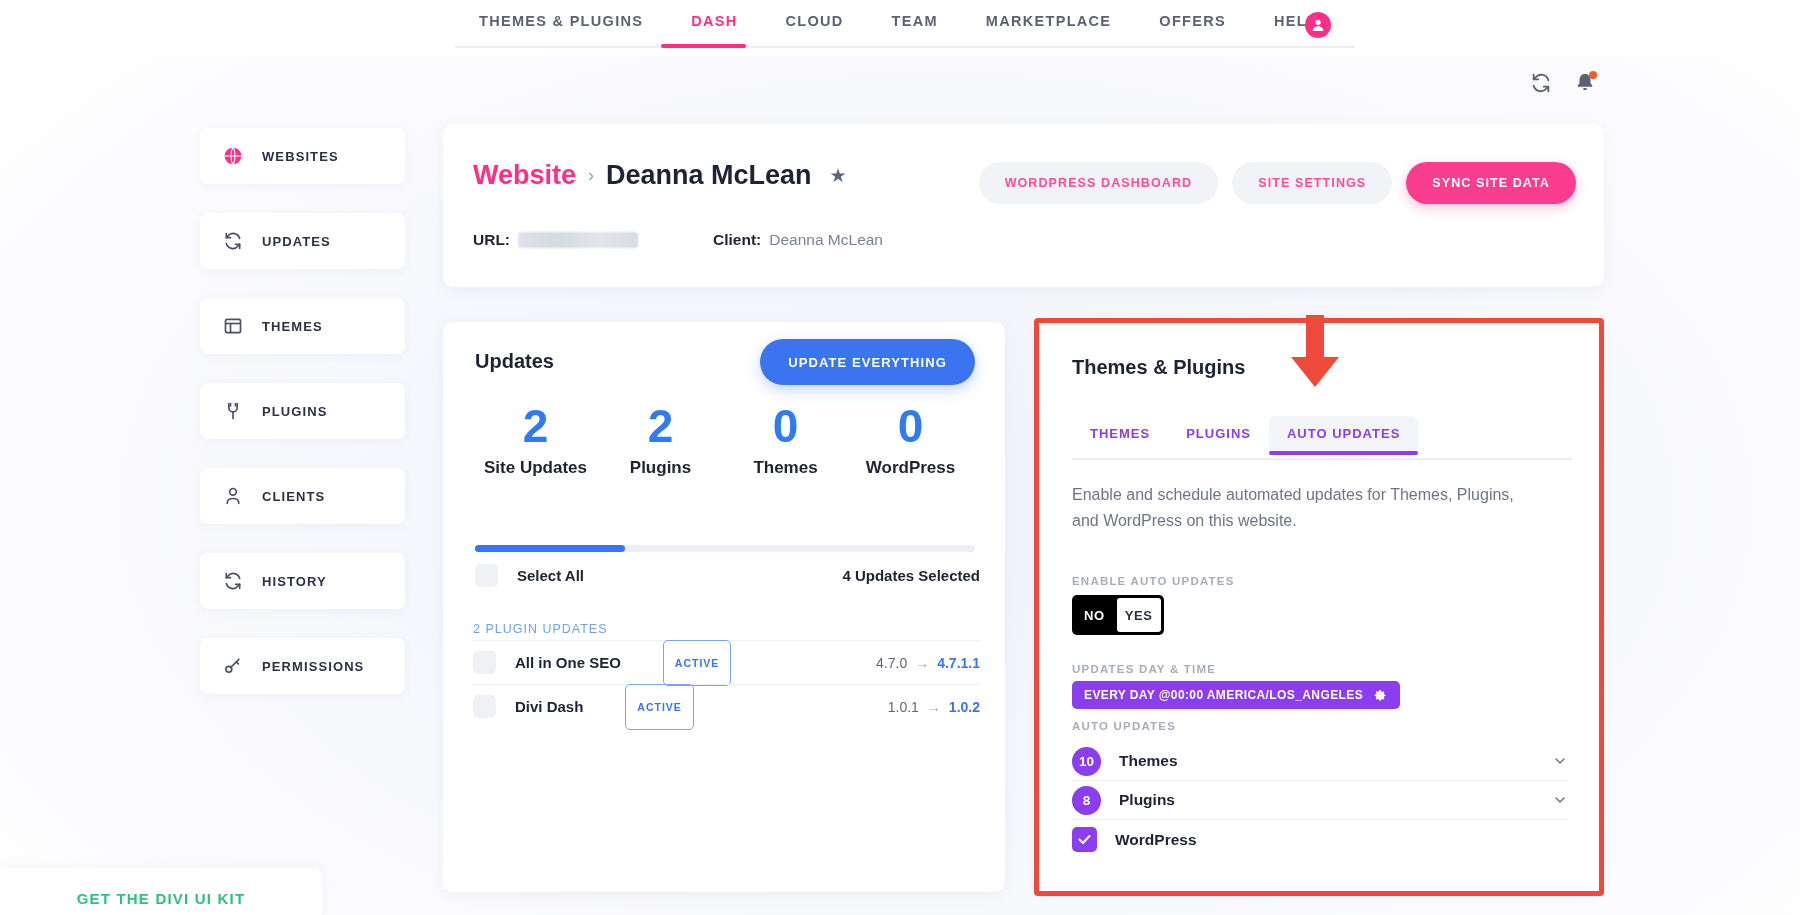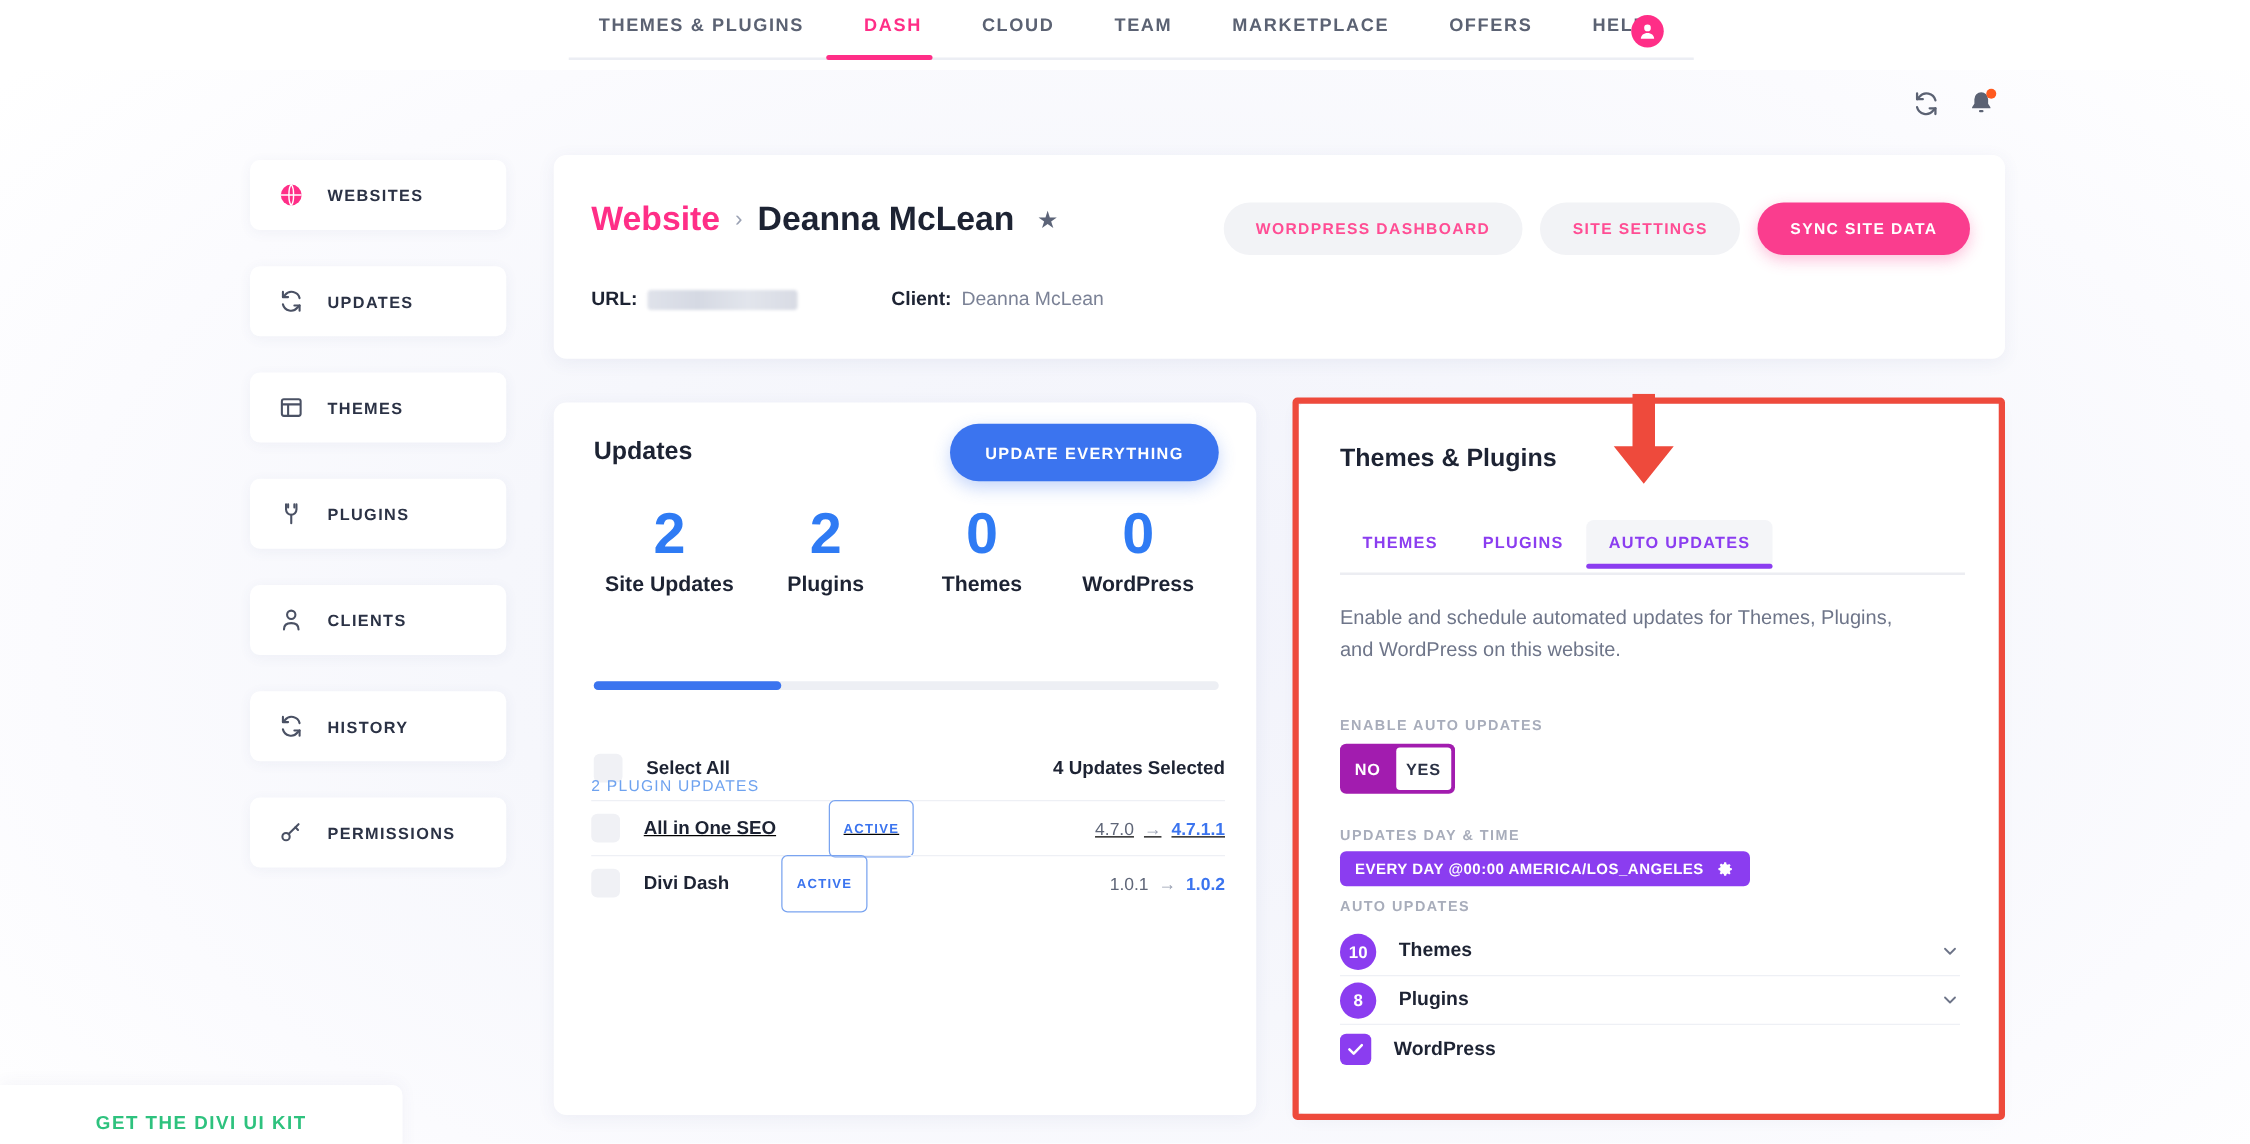--- a/index.html
+++ b/index.html
@@ -109,36 +109,36 @@
   .stats { position: absolute; left: 30px; top: 80px; width: 500px; display: flex; }
   .stat { flex: 1; text-align: center; }
   .stat-num { font-size: 46px; font-weight: 700; color: #2f7bf4; line-height: 1.05; }
   .stat-lbl { margin-top: 8px; font-size: 17px; font-weight: 700; color: #1d2333; }
   .progress-track {
     position: absolute; left: 475px; top: 545px; width: 500px; height: 7px;
     border-radius: 4px; background: #edeff4;
   }
   .progress-fill { width: 30%; height: 100%; border-radius: 4px; background: #3b74ef; }
 
-  .select-all-row { position: absolute; left: 475px; top: 603px; width: 505px; display: flex; align-items: center; }
+  .select-all-row { position: absolute; left: 475px; top: 564px; width: 505px; display: flex; align-items: center; }
   .cbox {
     width: 23px; height: 23px; border-radius: 5px; background: #f0f1f5; cursor: pointer; flex: none;
   }
   .select-all-lbl { font-size: 15px; font-weight: 700; color: #1d2333; margin-left: 19px; }
   .sel-count { margin-left: auto; font-size: 15px; font-weight: 700; color: #1d2333; }
 
   .group-head {
     position: absolute; left: 473px; top: 622px;
     font-size: 12.5px; font-weight: 400; letter-spacing: 1px; color: #6ea2ef;
   }
   .upd-row {
     position: absolute; left: 473px; width: 507px; height: 44px;
     display: flex; align-items: center; border-top: 1px solid #eef0f5;
   }
-  .upd-row.r1 { top: 640px; text-decoration: underline; }
+  .upd-row.r1 { top: 640px; }
   .upd-row.r2 { top: 684px; }
   .upd-name { font-size: 15px; font-weight: 600; color: #1d2333; margin-left: 19px; }
   .badge-active {
     margin-left: 42px; border: 1px solid #7aa4f0; color: #3b74ef; border-radius: 5px;
     font-size: 10.5px; font-weight: 700; letter-spacing: 1px; padding: 16px 11px;
   }
   .ver { margin-left: auto; font-size: 14px; color: #5f6678; display: flex; align-items: center; gap: 8px; white-space: nowrap; }
   .ver-new { color: #3b74ef; font-weight: 600; }
   .arrow-ico { color: #9aa1b3; font-size: 14px; }
 
@@ -164,21 +164,21 @@
   .tp-desc {
     position: absolute; left: 33px; top: 159px; width: 470px;
     font-size: 16px; line-height: 1.62; color: #6e7589;
   }
   .field-label {
     font-size: 11.5px; font-weight: 700; letter-spacing: 1.2px; color: #a8adbb;
   }
   .lbl-enable { position: absolute; left: 33px; top: 252px; }
   .toggle {
     position: absolute; left: 33px; top: 272px; width: 92px; height: 40px;
-    background: #a21caf; border-radius: 5px; display: flex; align-items: center; cursor: pointer;
+    background: #000000; border-radius: 5px; display: flex; align-items: center; cursor: pointer;
     overflow: hidden;
   }
   .tg-no { width: 46px; text-align: center; color: #fff; font-size: 13px; font-weight: 700; letter-spacing: .6px; }
   .tg-yes {
     width: 46px; height: 34px; margin-right: 3px; background: #fff; border-radius: 3px;
     display: flex; align-items: center; justify-content: center;
     color: #2b3245; font-size: 13px; font-weight: 700; letter-spacing: .6px;
   }
   .lbl-daytime { position: absolute; left: 33px; top: 340px; }
   .schedule-chip {

